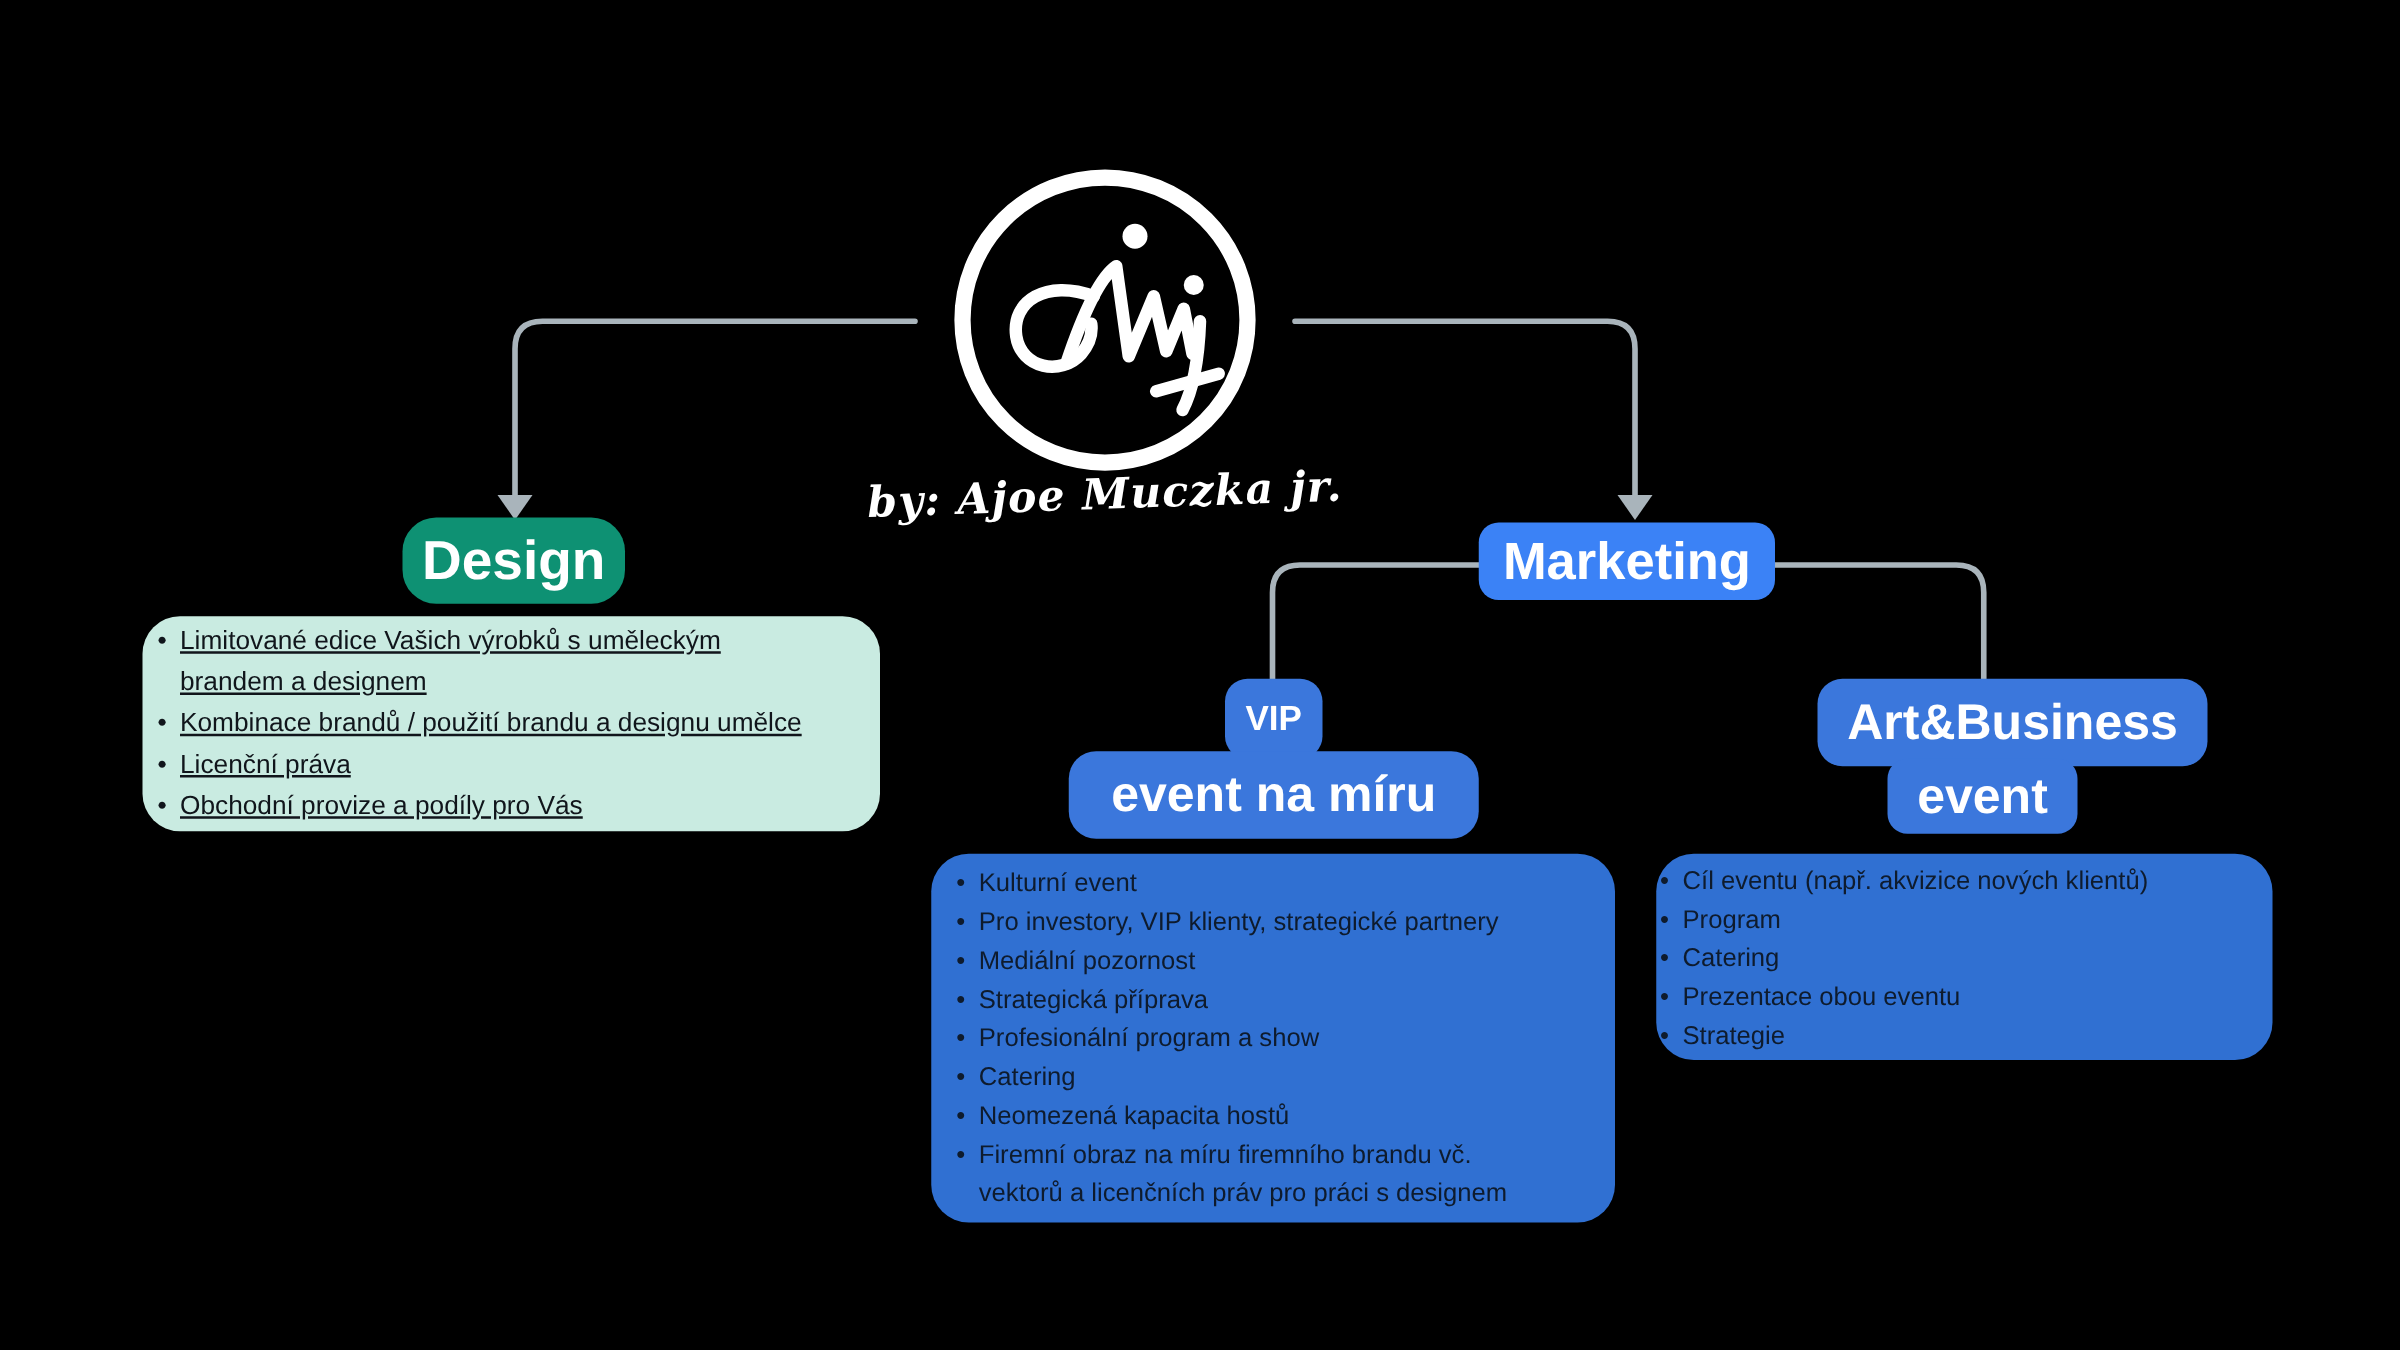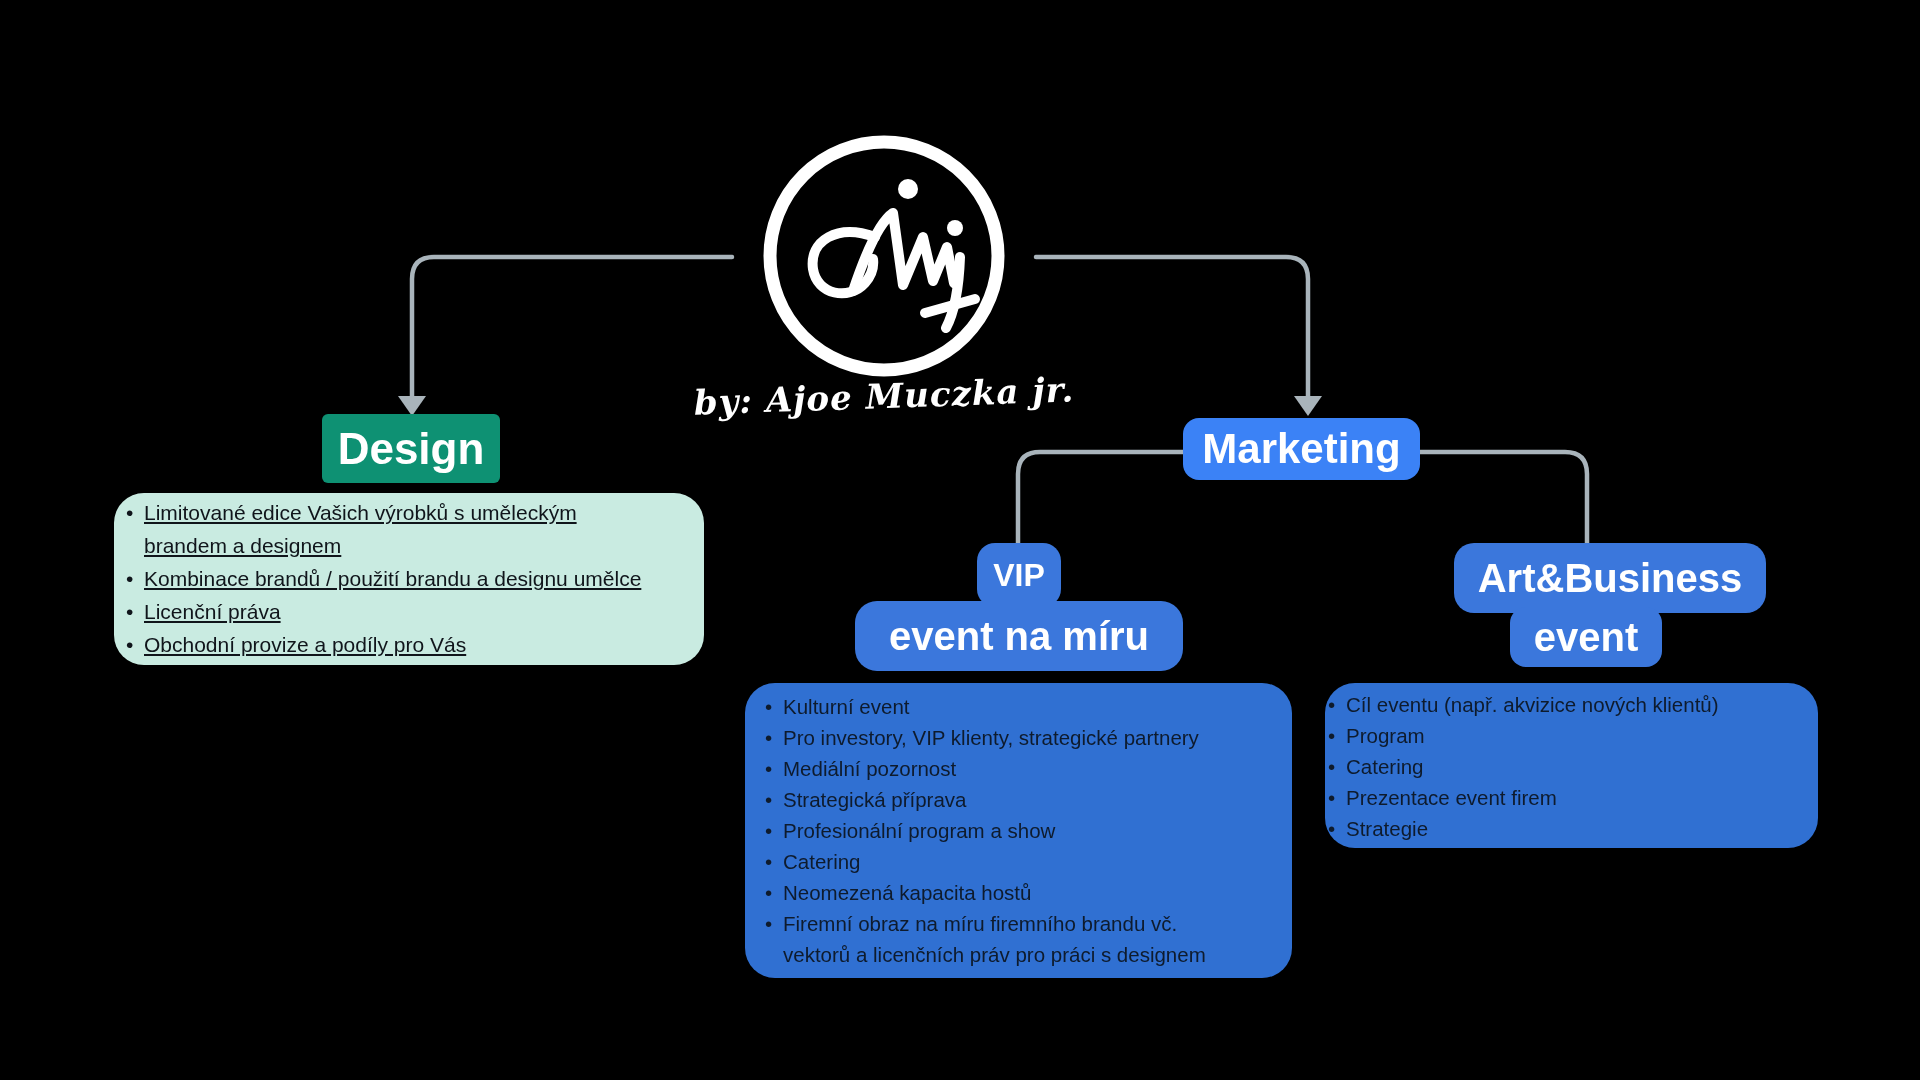--- a/index.html
+++ b/index.html
@@ -13,33 +13,33 @@
     position:absolute;left:664px;top:376px;width:440px;text-align:center;
     color:#fff;font-family:"DejaVu Serif",serif;font-style:italic;font-weight:700;
     font-size:34px;letter-spacing:1px;transform:rotate(-2deg);
   }
   .node{
     position:absolute;display:flex;align-items:center;justify-content:center;
     color:#fff;font-weight:bold;text-align:center;
   }
   .node-design{
     left:322px;top:414px;width:178px;height:69px;background:#0e9173;
-    border-radius:6px;font-size:44px;
+    border-radius:27px;font-size:44px;
   }
   .node-marketing{
     left:1183px;top:418px;width:237px;height:62px;background:#3b82f6;
     border-radius:16px;font-size:42px;
   }
   .stack-node{
     position:absolute;display:flex;flex-direction:column;align-items:center;
     color:#fff;font-weight:bold;
   }
   .stack-node span{background:#3b77dc;display:block;text-align:center;}
   .node-vip{left:855px;top:543px;width:328px;}
-  .node-vip .line1{font-size:32px;line-height:64px;padding:0 16px;border-radius:18px;margin-bottom:-6px;}
+  .node-vip .line1{font-size:28px;line-height:64px;padding:0 16px;border-radius:18px;margin-bottom:-6px;}
   .node-vip .line2{font-size:40px;line-height:70px;padding:0 20px;border-radius:22px;width:288px;}
   .node-art{left:1430px;top:543px;width:312px;}
   .node-art .line1{font-size:40px;line-height:70px;padding:0 14px;border-radius:20px;margin-bottom:-6px;width:284px;margin-left:48px;}
   .node-art .line2{font-size:40px;line-height:60px;padding:0 24px;border-radius:16px;}
   .box{
     position:absolute;border-radius:30px;
   }
   .box ul{margin:0;list-style:none;}
   .box li{position:relative;white-space:pre-line;}
   .box li::before{content:"\2022";position:absolute;left:-18px;}
@@ -126,18 +126,18 @@
   <div class="stack-node node-art">
     <span class="line1">Art&amp;Business</span>
     <span class="line2">event</span>
   </div>
 
   <div class="box box-blue box-art">
     <ul>
         <li>Cíl eventu (např. akvizice nových klientů)</li>
         <li>Program</li>
         <li>Catering</li>
-        <li>Prezentace event firem</li>
+        <li>Prezentace obou eventu</li>
         <li>Strategie</li>
       </ul>
   </div>
 
 </div>
 
 </body></html>

